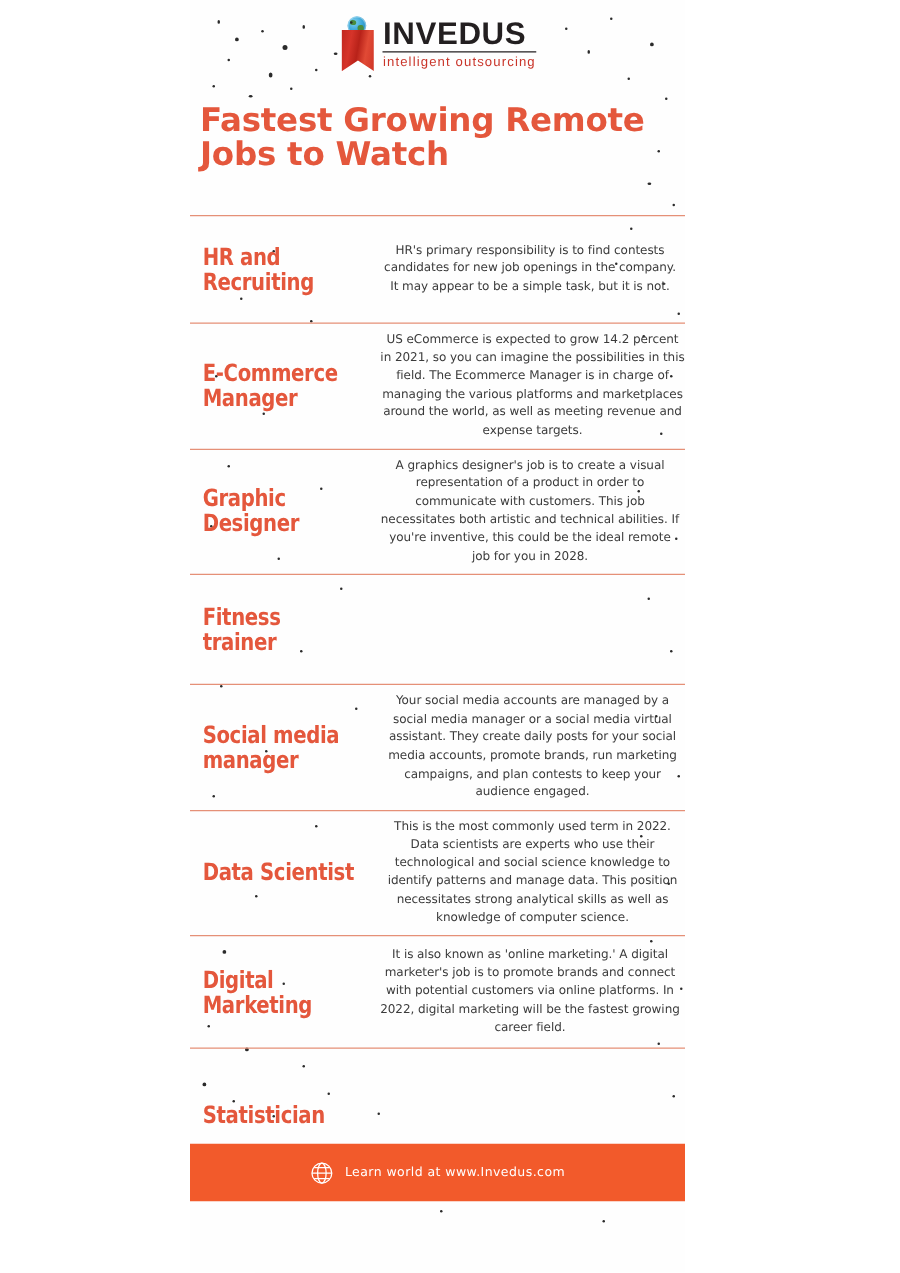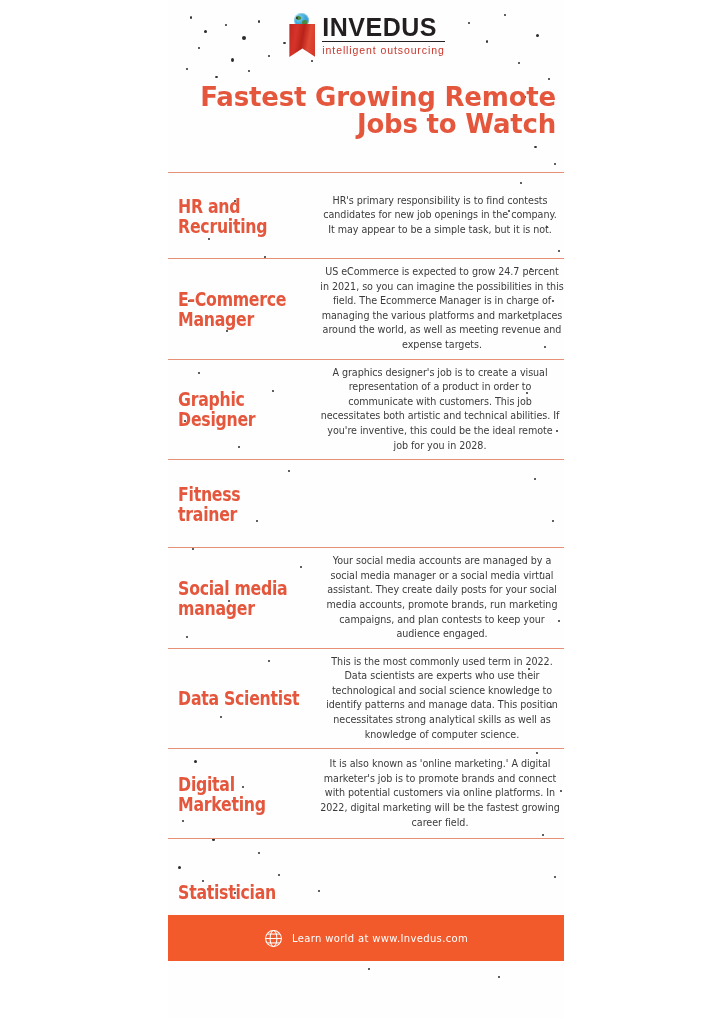--- a/index.html
+++ b/index.html
@@ -19,21 +19,21 @@
     position: absolute;
     left: 0; top: 0;
     width: 720px;
     height: 1018px;
     background: #ffffff;
   }
 
   
   #infographic {
     position: absolute;
-    left: 168px;
+    left: 152px;
     top: 0px;
     width: 396px;
     height: 1018px;
     background: #fefefe;
   }
 
   
   .speckles {
     position: absolute;
     left: 0; top: 0;
@@ -127,21 +127,21 @@
     text-align: right;
     padding-top: 1px;
   }
 
   
   .title {
     position: absolute;
     left: 8px;
     top: 84px;
     width: 380px;
-    text-align: right;
+    text-align: left;
     font-family: "DejaVu Sans", sans-serif;
     font-weight: bold;
     font-size: 26px;
     line-height: 27px;
     color: #e4573c;
     letter-spacing: -0.2px;
     z-index: 6;
   }
 
   
@@ -328,21 +328,21 @@
 
     <div class="rows">
 
       <div class="row r0">
         <div class="job-title">HR and Recruiting</div>
         <div class="job-desc">HR's primary responsibility is to find contests candidates for new job openings in the company. It may appear to be a simple task, but it is not.</div>
       </div>
 
       <div class="row r1">
         <div class="job-title">E-Commerce Manager</div>
-        <div class="job-desc">US eCommerce is expected to grow 24.7 percent in 2021, so you can imagine the possibilities in this field. The Ecommerce Manager is in charge of managing the various platforms and marketplaces around the world, as well as meeting revenue and expense targets.</div>
+        <div class="job-desc">US eCommerce is expected to grow 14.2 percent in 2021, so you can imagine the possibilities in this field. The Ecommerce Manager is in charge of managing the various platforms and marketplaces around the world, as well as meeting revenue and expense targets.</div>
       </div>
 
       <div class="row r2">
         <div class="job-title">Graphic Designer</div>
         <div class="job-desc">A graphics designer's job is to create a visual representation of a product in order to communicate with customers. This job necessitates both artistic and technical abilities. If you're inventive, this could be the ideal remote job for you in 2028.</div>
       </div>
 
       <div class="row r3">
         <div class="job-title">Fitness trainer</div>
       </div>

